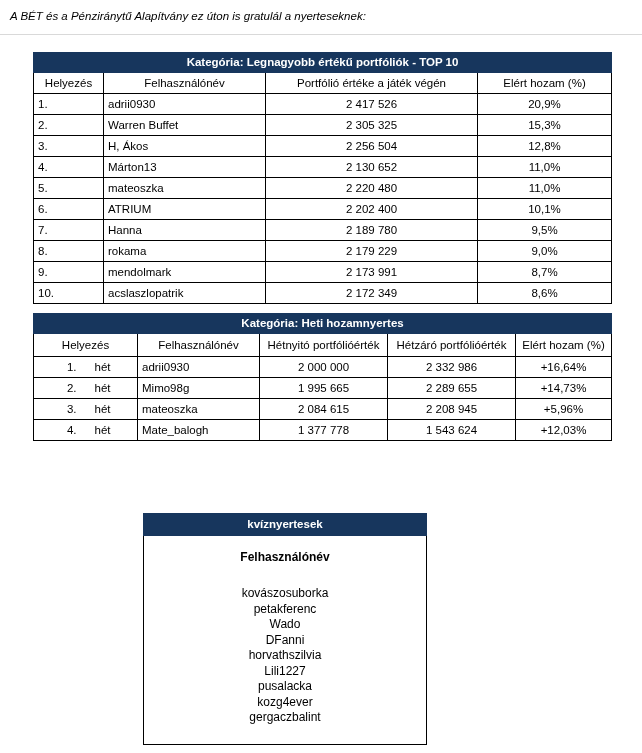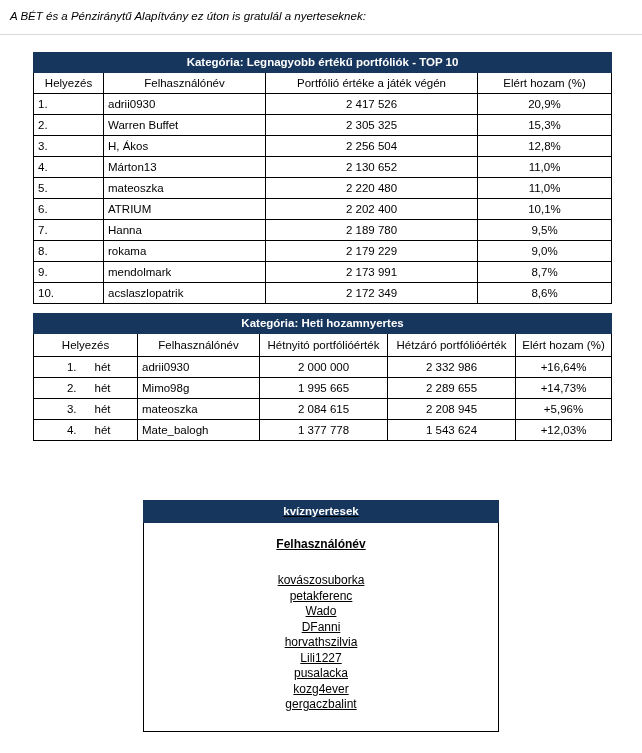--- a/index.html
+++ b/index.html
@@ -39,20 +39,21 @@
     table-layout: fixed;
   }
   .banner {
     background: #17365d;
     color: #ffffff;
     font-weight: bold;
     text-align: center;
     font-size: 11.5px;
     padding: 3px 0 4px 0;
     border: 1px solid #17365d;
+    margin-top: 13px;
   }
   .cell {
     border: 1px solid #000000;
     padding: 2px 4px;
     font-size: 11.5px;
     height: 16px;
     vertical-align: middle;
   }
   .hdr {
     text-align: center;
@@ -97,22 +98,21 @@
     gap: 10px;
   }
   .rank-num { width: 16px; text-align: right; }
   .rank-unit { width: 24px; text-align: right; }
 
   
   #t3 {
     position: absolute;
     left: 143px;
     top: 500px;
-    width: 356px;
-    text-decoration: underline;
+    width: 284px;
   }
   #t3 .banner { padding: 4px 0 5px 0; }
   #t3 .body {
     border-left: 1px solid #000000;
     border-right: 1px solid #000000;
     border-bottom: 1px solid #000000;
     text-align: center;
     padding: 14px 0 18px 0;
     background: #ffffff;
   }

